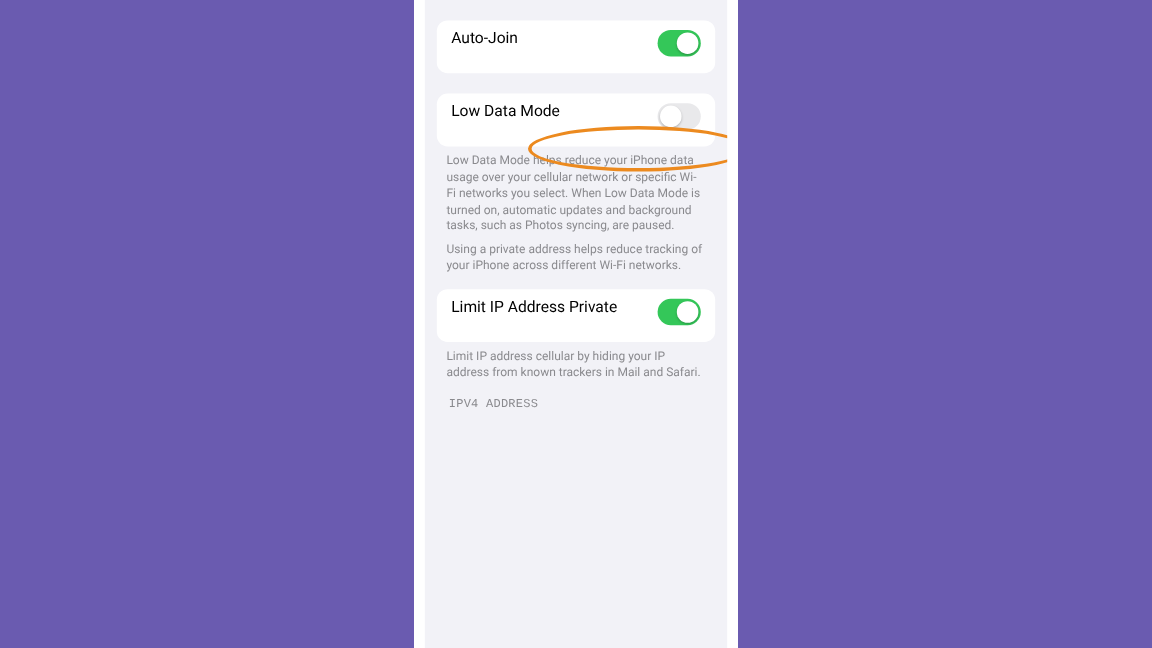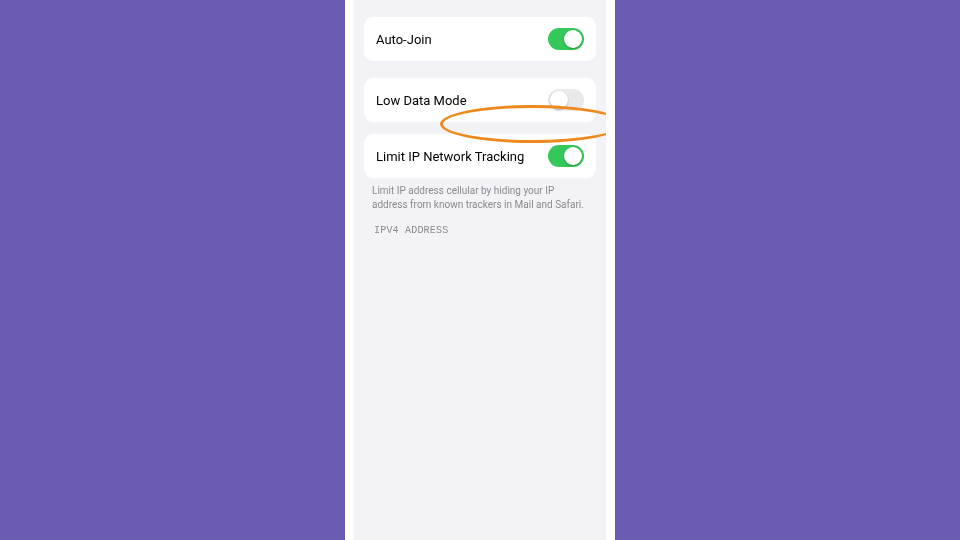--- a/index.html
+++ b/index.html
@@ -2,21 +2,21 @@
 <html><head>
 <meta charset="utf-8">
 <style>
   html,body{margin:0;padding:0;width:960px;height:540px;overflow:hidden;font-family:-apple-system,BlinkMacSystemFont,"Segoe UI",Roboto,Helvetica,Arial,sans-serif;}
   body{background:#6a5bb0;display:flex;justify-content:center;}
   .device-frame{background:#fff;width:270px;height:540px;display:flex;justify-content:center;}
   .screen{background:#f2f2f7;width:252px;height:540px;overflow:hidden;position:relative;}
   .group{background:#fff;border-radius:9px;margin:8px 10px 0 10px;overflow:hidden;}
   .group.first{margin-top:16px;}
   .group.tight{margin-top:17px;}
-  .row{display:flex;align-items:center;justify-content:space-between;padding:8px 12px;min-height:28px;border-top:1px solid #e5e5ea;box-sizing:content-box;}
+  .row{display:flex;align-items:flex-start;justify-content:space-between;padding:8px 12px;min-height:28px;border-top:1px solid #e5e5ea;box-sizing:content-box;}
   .group .row:first-child{border-top:none;}
   .row .label{font-size:13px;color:#000;}
   .row .value{font-size:12px;color:#8a8a8e;}
   .link{color:#0a7aff;font-size:13px;padding:10px 12px;}
   .footer{font-size:10px;color:#8a8a8e;line-height:1.35;padding:6px 18px 0 18px;}
   .section-header{font-size:10px;color:#8a8a8e;padding:14px 20px 2px 20px;text-transform:uppercase;letter-spacing:.2px;font-family:Liberation Mono, monospace;}
   
   .toggle{width:36px;height:22px;border-radius:11px;background:#e9e9eb;position:relative;flex:0 0 auto;}
   .toggle .knob{position:absolute;top:2px;left:2px;width:18px;height:18px;border-radius:50%;background:#fff;box-shadow:0 1px 2px rgba(0,0,0,.25);}
   .toggle.on{background:#34c759;}
@@ -46,25 +46,27 @@
     </div>
 
     <div class="group tight">
       <div class="row">
         <span class="label">Low Data Mode</span>
         <span class="toggle">
             <span class="knob"></span>
           </span>
       </div>
     </div>
+    <div class="footer">Low Data Mode helps reduce your iPhone data usage over your cellular network or specific Wi-Fi networks you select. When Low Data Mode is turned on, automatic updates and background tasks, such as Photos syncing, are paused.</div>
 
+    <div class="footer">Using a private address helps reduce tracking of your iPhone across different Wi-Fi networks.</div>
 
     <div class="group" style="margin-top:12px">
       <div class="row">
-        <span class="label">Limit IP Network Tracking</span>
+        <span class="label">Limit IP Address Private</span>
         <span class="toggle on">
             <span class="knob"></span>
           </span>
       </div>
     </div>
     <div class="footer">Limit IP address cellular by hiding your IP address from known trackers in Mail and Safari.</div>
 
     <div class="section-header">IPV4 ADDRESS</div>
 
     <div class="annot" style="left:86px;top:105px;width:178px;height:32px;"></div>

